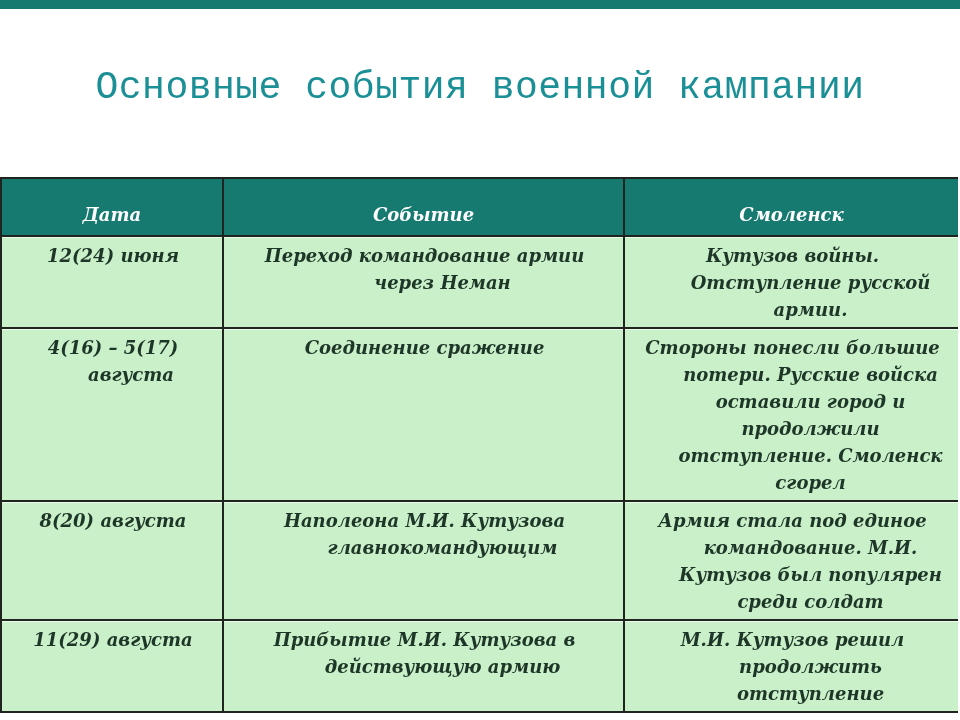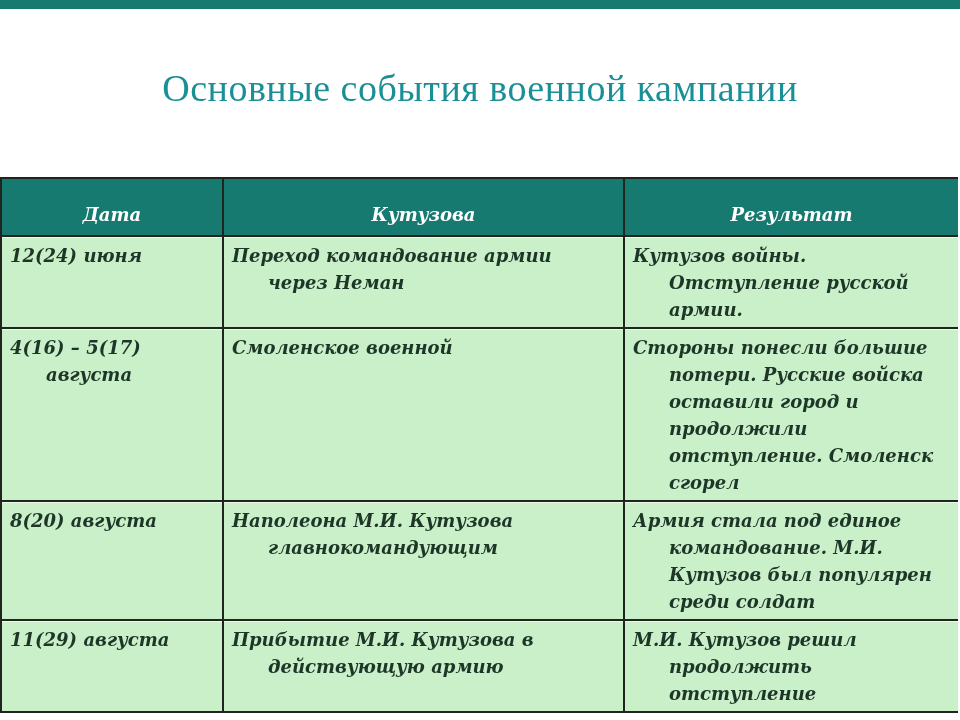--- a/index.html
+++ b/index.html
@@ -24,21 +24,21 @@
     width: 100%;
     height: 9px;
     background: #177a71;
   }
   .slide-title {
     position: absolute;
     top: 66px;
     left: 0;
     width: 100%;
     text-align: center;
-    font-family: Liberation Serif, serif;
+    font-family: Liberation Mono, monospace;
     font-size: 38px;
     font-weight: 400;
     letter-spacing: 0.5px;
     color: #1b8f96;
     white-space: nowrap;
   }
   .table-wrap {
     position: absolute;
     top: 177px;
     left: 0;
@@ -72,20 +72,21 @@
   }
   table.events td {
     background: #caf0ca;
     box-shadow: inset 0 1px 0 #e9fbe9;
     color: #1e3627;
     font-style: italic;
     font-weight: bold;
     font-size: 18px;
     line-height: 27px;
     padding: 5px 6px 4px 8px;
+    text-align: center;
   }
   td.date-cell { padding-left: 24px; }
   
   .hang {
     display: block;
     padding-left: 36px;
     text-indent: -36px;
   }
   tr.r1 { height: 52px; }
   tr.r2 { height: 58px; }
@@ -105,42 +106,42 @@
   <div class="table-wrap">
     <table class="events">
       <colgroup>
         <col class="c-date">
           <col class="c-event">
           <col class="c-result">
       </colgroup>
       <thead>
         <tr>
           <th>Дата</th>
-          <th>Кутузова</th>
-          <th>Результат</th>
+          <th>Событие</th>
+          <th>Смоленск</th>
         </tr>
       </thead>
       <tbody>
         <tr class="r1">
           <td class="date-cell">
               <span class="hang">12(24) июня</span>
             </td>
           <td class="event-cell">
               <span class="hang">Переход командование армии через Неман</span>
             </td>
           <td class="result-cell">
               <span class="hang">Кутузов войны. Отступление русской армии.</span>
             </td>
         </tr>
         <tr class="r3">
           <td class="date-cell">
               <span class="hang">4(16) – 5(17) августа</span>
             </td>
           <td class="event-cell">
-              <span class="hang">Смоленское военной</span>
+              <span class="hang">Соединение сражение</span>
             </td>
           <td class="result-cell">
               <span class="hang">Стороны понесли большие потери. Русские войска оставили город и продолжили отступление. Смоленск сгорел</span>
             </td>
         </tr>
         <tr class="r4">
           <td class="date-cell">
               <span class="hang">8(20) августа</span>
             </td>
           <td class="event-cell">

